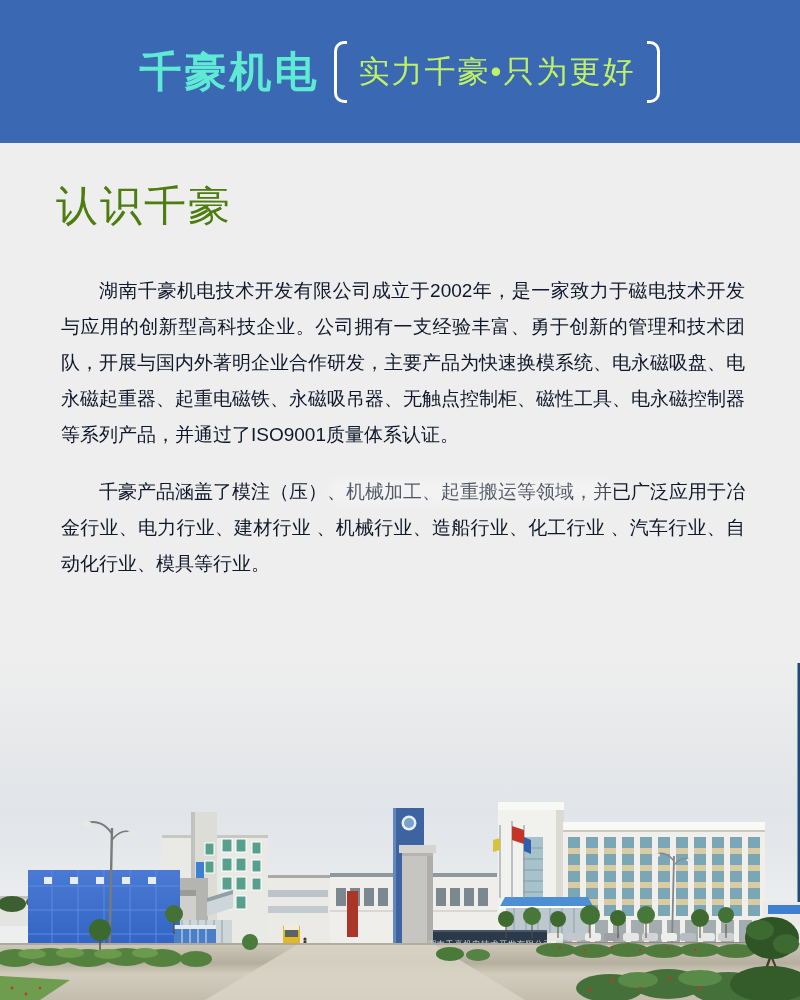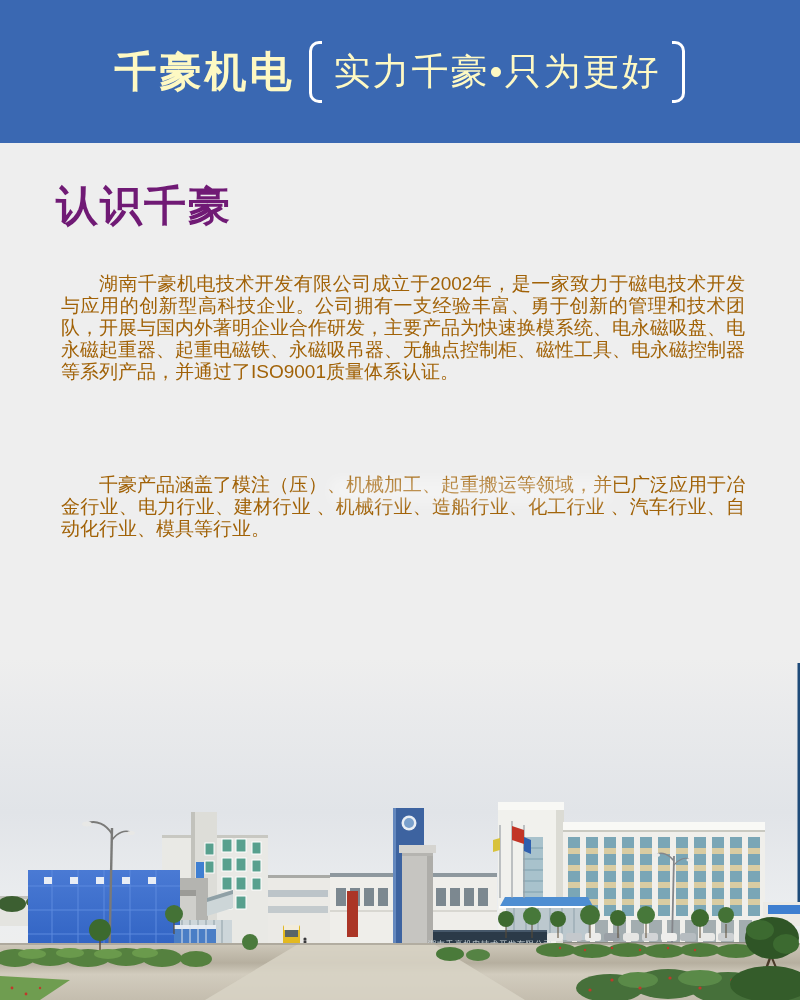--- a/index.html
+++ b/index.html
@@ -9,47 +9,47 @@
     font-family:"Liberation Sans","DejaVu Sans",sans-serif;
     -webkit-font-smoothing:antialiased;
   }
   
   .header{
     position:absolute;top:0;left:0;width:800px;height:143px;
     background:#3a68b2;
     display:flex;align-items:center;justify-content:center;
   }
   .brand{
-    color:#fef9c3;font-size:42px;font-weight:bold;letter-spacing:3px;
+    color:#5eead4;font-size:42px;font-weight:bold;letter-spacing:3px;
     margin-right:14px;
   }
   .slogan-wrap{display:flex;align-items:center;}
   .bracket{
     width:13px;height:62px;box-sizing:border-box;display:inline-block;
   }
   .bracket.left{
     border-left:3px solid #fff;border-top:3px solid #fff;border-bottom:3px solid #fff;
     border-radius:10px 0 0 10px;
   }
   .bracket.right{
     border-right:3px solid #fff;border-top:3px solid #fff;border-bottom:3px solid #fff;
     border-radius:0 10px 10px 0;
   }
   .slogan{
-    color:#fef9c3;font-size:37px;letter-spacing:2px;padding:0 12px;
+    color:#bef264;font-size:31px;letter-spacing:2px;padding:0 12px;
     white-space:nowrap;
   }
   
   .about-title{
     position:absolute;left:56px;top:178px;margin:0;
-    font-size:42px;font-weight:bold;color:#701a75;letter-spacing:2px;
+    font-size:42px;font-weight:normal;color:#4d7c0f;letter-spacing:2px;
   }
   .para{
     position:absolute;left:61px;width:684px;margin:0;
-    font-size:19px;line-height:22px;color:#a16207;
+    font-size:19px;line-height:36px;color:#0f172a;
     text-align:justify;text-justify:inter-ideograph;text-indent:2em;
   }
   .para.p1{top:273px;}
   .para.p2{top:438px;margin-top:36px;}
   .watermark{
     position:absolute;left:330px;top:478px;width:280px;height:26px;
     background:rgba(255,255,255,0.30);filter:blur(6px);border-radius:6px;
     pointer-events:none;
   }
   

